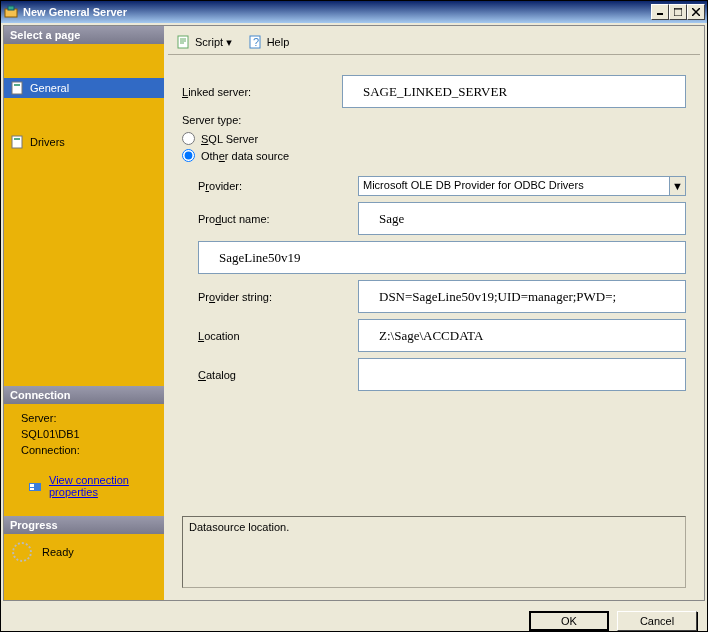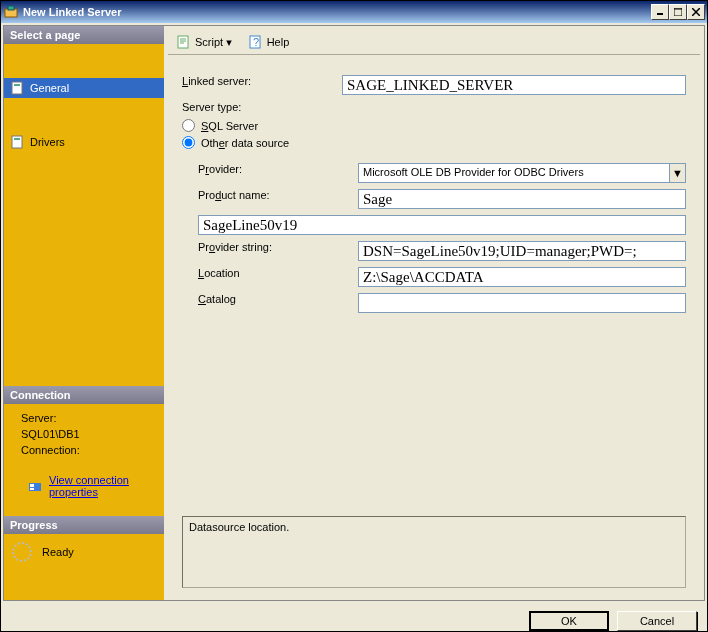--- a/index.html
+++ b/index.html
@@ -18,23 +18,23 @@
   .connection-content div { margin: 4px 11px; }
   .nav-item { display: flex; align-items: center; padding: 2px 6px; gap: 4px; margin-top: 34px; }
   .nav-item.selected { background: #316ac5; color: #fff; }
   .nav-icon { width: 16px; height: 16px; display: inline-flex; align-items: center; justify-content: center; }
   .link { color: #0000ee; text-decoration: underline; cursor: pointer; }
   .link-row { display: flex; align-items: center; gap: 6px; padding: 0 6px; }
   .main { flex: 1; background: #ece9d8; display: flex; flex-direction: column; padding: 4px; }
   .toolbar { display: flex; align-items: flex-start; gap: 8px; padding: 2px 4px; border-bottom: 1px solid #aca899; }
   .toolbar-btn { display: flex; align-items: center; gap: 3px; padding: 2px 4px; }
   .form { flex: 1; padding: 20px 14px 8px 14px; display: flex; flex-direction: column; }
-  .form-row { display: flex; margin-bottom: 6px; }
+  .form-row { display: flex; align-items: center; margin-bottom: 6px; }
   .form-label { width: 160px; }
-  .form-input { flex: 1; height: 20px; border: 1px solid #7f9db9; background: #fff; padding: 2px 4px; font-family: Tahoma; font-size: 15px; }
+  .form-input { flex: 1; height: 33px; border: 1px solid #7f9db9; background: #fff; padding: 2px 20px; font-family: Tahoma; font-size: 13px; }
   .form-select { flex: 1; height: 20px; border: 1px solid #7f9db9; background: #fff; display: flex; }
   .form-select span { flex: 1; padding: 2px 4px; }
   .select-btn { width: 16px; background: #ece9d8; border-left: 1px solid #7f9db9; display: flex; align-items: center; justify-content: center; }
   .radio-row { display: flex; align-items: center; gap: 6px; margin-bottom: 4px; padding-left: 0; }
   .radio-row input { margin: 0; }
   .indent { margin-left: 16px; }
   .desc-box { border: 1px solid #aca899; border-top-color: #716f64; border-left-color:#716f64; background: #ece9d8; height: 72px; padding: 4px 6px; margin-top: auto; }
   .footer { display: flex; justify-content: flex-end; gap: 8px; padding: 8px 10px 0px 0; }
   .btn { width: 80px; height: 20px; background: #ece9d8; border: 1px solid #000; border-top-color: #fff; border-left-color: #fff; border-right: 1px solid #404040; border-bottom: 1px solid #404040; box-shadow: 1px 1px 0 #000; }
   .btn.default { border: 2px solid #000; box-shadow: none; }
@@ -49,21 +49,21 @@
 
 <div class="window">
 
   <div class="titlebar">
     <span class="titlebar-icon">
       <svg width="14" height="14">
           <rect x="1" y="4" width="12" height="8" fill="#f5c04e" stroke="#8a5a00"></rect>
           <rect x="4" y="1" width="6" height="4" fill="#3a8" stroke="#156"></rect>
         </svg>
     </span>
-    <span class="titlebar-text">New Linked Server</span>
+    <span class="titlebar-text">New General Server</span>
     <div class="titlebar-buttons">
       <div class="titlebar-btn">
           <svg width="8" height="8">
             <line x1="1" y1="6" x2="7" y2="6" stroke="#000" stroke-width="2"></line>
           </svg>
         </div>
       <div class="titlebar-btn">
           <svg width="8" height="8">
             <rect x="0" y="0" width="8" height="8" fill="none" stroke="#000"></rect>
             <line x1="0" y1="1" x2="8" y2="1" stroke="#000"></line>

